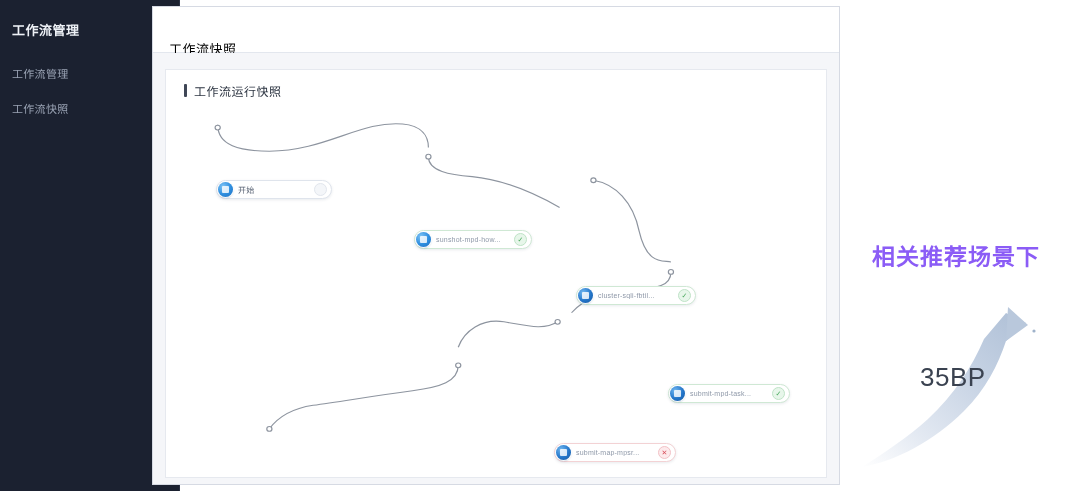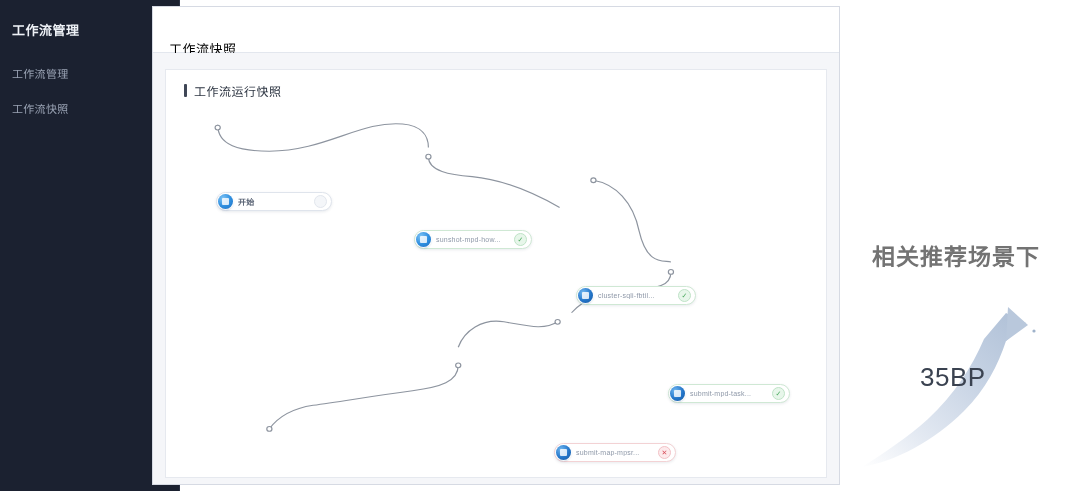--- a/index.html
+++ b/index.html
@@ -128,21 +128,21 @@
   .badge.err{background:#fdeaec;border:1px solid #f2c2c6;color:#d9535f;}
   .badge.none{background:#f4f6f9;border:1px solid #e2e6ed;color:transparent;}
 
   
   .promo{
     position:absolute;left:846px;top:0;width:234px;height:491px;
     background:#ffffff;overflow:hidden;
   }
   .promo-heading{
     position:absolute;left:26px;top:238px;
-    font-size:23px;font-weight:bold;color:#737373;
+    font-size:23px;font-weight:bold;color:#8b5cf6;
     letter-spacing:1px;white-space:nowrap;text-align:center;
   }
   .promo-arrow{
     position:absolute;left:10px;top:295px;width:200px;height:185px;
   }
   .promo-value{
     position:absolute;left:74px;top:362px;
     font-size:26px;color:#3a4250;letter-spacing:.5px;
   }
 </style>
@@ -186,21 +186,21 @@
               <circle cx="52" cy="26" r="2.6"></circle>
               <circle cx="264" cy="58" r="2.6"></circle>
               <circle cx="430" cy="84" r="2.6"></circle>
               <circle cx="508" cy="185" r="2.6"></circle>
               <circle cx="394" cy="240" r="2.6"></circle>
               <circle cx="294" cy="288" r="2.6"></circle>
               <circle cx="104" cy="358" r="2.6"></circle>
             </g>
           </svg>
 
-          <div class="node" style="left:50px;top:88px;width:116px;font-weight:bold;">
+          <div class="node" style="left:50px;top:76px;width:116px;">
             <span class="node-icon"></span>
             <span class="node-label cn">开始</span>
             <span class="badge none"></span>
           </div>
 
           <div class="node ok" style="left:248px;top:126px;width:118px;">
             <span class="node-icon"></span>
             <span class="node-label">sunshot-mpd-how...</span>
             <span class="badge ok">✓</span>
           </div>

